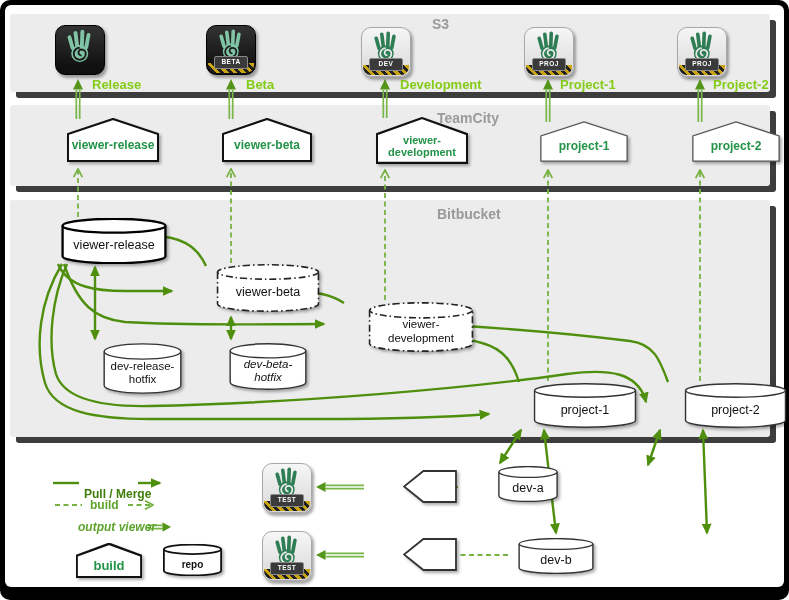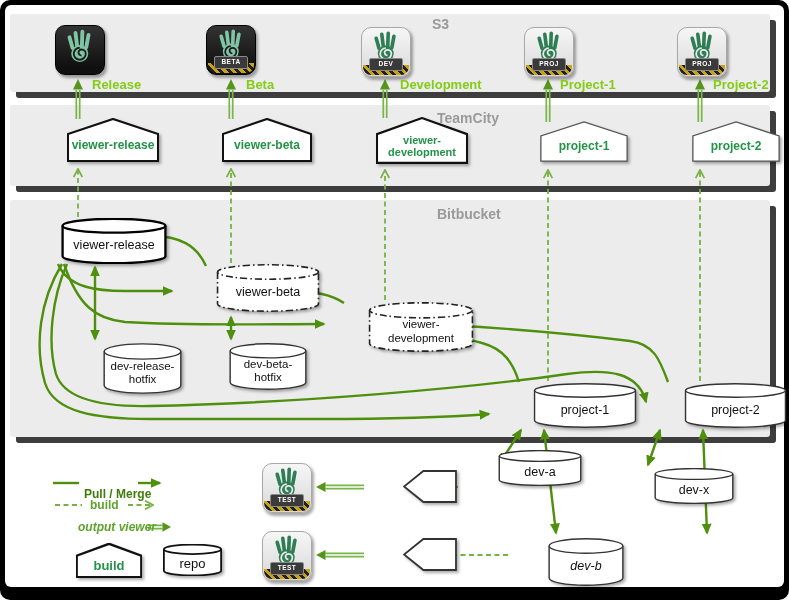--- a/index.html
+++ b/index.html
@@ -241,57 +241,50 @@
         <path d="M1.5 10 V50 A48.5 9 0 0 0 98.5 50 V10" fill="#fff" stroke="#333" stroke-width="1.4" vector-effect="non-scaling-stroke"></path>
         <ellipse cx="50" cy="10" rx="48.5" ry="9" fill="#fff" stroke="#333" stroke-width="1.4" vector-effect="non-scaling-stroke"></ellipse>
       </svg>
   <div class="lbl small" style="padding-left:4px;padding-right:4px;">dev-release-hotfix</div>
 </div>
 <div class="shape cyl" style="left:193px;top:343px;width:78px;height:47px;">
   <svg viewBox="0 0 100 60" preserveAspectRatio="none">
         <path d="M1.5 10 V50 A48.5 9 0 0 0 98.5 50 V10" fill="#fff" stroke="#333" stroke-width="1.4" vector-effect="non-scaling-stroke"></path>
         <ellipse cx="50" cy="10" rx="48.5" ry="9" fill="#fff" stroke="#333" stroke-width="1.4" vector-effect="non-scaling-stroke"></ellipse>
       </svg>
-  <div class="lbl small" style="padding-left:8px;padding-right:8px;">dev-beta-hotfix</div>
+  <div class="lbl small" style="padding-left:8px;padding-right:8px;font-style:italic;">dev-beta-hotfix</div>
 </div>
 <div class="shape cyl" style="left:497px;top:383px;width:104px;height:45px;">
   <svg viewBox="0 0 100 60" preserveAspectRatio="none">
         <path d="M1.5 10 V50 A48.5 9 0 0 0 98.5 50 V10" fill="#fff" stroke="#333" stroke-width="1.4" vector-effect="non-scaling-stroke"></path>
         <ellipse cx="50" cy="10" rx="48.5" ry="9" fill="#fff" stroke="#333" stroke-width="1.4" vector-effect="non-scaling-stroke"></ellipse>
       </svg>
   <div class="lbl">project-1</div>
 </div>
 <div class="shape cyl" style="left:648px;top:383px;width:103px;height:45px;">
   <svg viewBox="0 0 100 60" preserveAspectRatio="none">
         <path d="M1.5 10 V50 A48.5 9 0 0 0 98.5 50 V10" fill="#fff" stroke="#333" stroke-width="1.4" vector-effect="non-scaling-stroke"></path>
         <ellipse cx="50" cy="10" rx="48.5" ry="9" fill="#fff" stroke="#333" stroke-width="1.4" vector-effect="non-scaling-stroke"></ellipse>
       </svg>
   <div class="lbl">project-2</div>
 </div>
 
-<div class="shape cyl" style="left:462px;top:450px;width:84px;height:36px;">
+<div class="shape cyl" style="left:462px;top:466px;width:60px;height:36px;">
   <svg viewBox="0 0 100 60" preserveAspectRatio="none">
         <path d="M1.5 10 V50 A48.5 9 0 0 0 98.5 50 V10" fill="#fff" stroke="#333" stroke-width="1.4" vector-effect="non-scaling-stroke"></path>
         <ellipse cx="50" cy="10" rx="48.5" ry="9" fill="#fff" stroke="#333" stroke-width="1.4" vector-effect="non-scaling-stroke"></ellipse>
       </svg>
   <div class="lbl">dev-a</div>
 </div>
-<div class="shape cyl" style="left:512px;top:538px;width:76px;height:48px;font-style:italic;">
+<div class="shape cyl" style="left:482px;top:538px;width:76px;height:36px;">
   <svg viewBox="0 0 100 60" preserveAspectRatio="none">
         <path d="M1.5 10 V50 A48.5 9 0 0 0 98.5 50 V10" fill="#fff" stroke="#333" stroke-width="1.4" vector-effect="non-scaling-stroke"></path>
         <ellipse cx="50" cy="10" rx="48.5" ry="9" fill="#fff" stroke="#333" stroke-width="1.4" vector-effect="non-scaling-stroke"></ellipse>
       </svg>
   <div class="lbl">dev-b</div>
-</div>
-<div class="shape cyl" style="left:618px;top:468px;width:80px;height:36px;">
-  <svg viewBox="0 0 100 60" preserveAspectRatio="none">
-        <path d="M1.5 10 V50 A48.5 9 0 0 0 98.5 50 V10" fill="#fff" stroke="#333" stroke-width="1.4" vector-effect="non-scaling-stroke"></path>
-        <ellipse cx="50" cy="10" rx="48.5" ry="9" fill="#fff" stroke="#333" stroke-width="1.4" vector-effect="non-scaling-stroke"></ellipse>
-      </svg>
-  <div class="lbl">dev-x</div>
 </div>
 
 <div class="shape" style="left:367px;top:470px;width:54px;height:33px;">
   <svg viewBox="0 0 53 33" preserveAspectRatio="none">
         <polygon points="52,1 20,1 1,16.5 20,32 52,32" fill="#fff" stroke="#333" stroke-width="1.8" vector-effect="non-scaling-stroke"></polygon>
       </svg>
 </div>
 <div class="shape" style="left:367px;top:538px;width:54px;height:33px;">
   <svg viewBox="0 0 53 33" preserveAspectRatio="none">
         <polygon points="52,1 20,1 1,16.5 20,32 52,32" fill="#fff" stroke="#333" stroke-width="1.8" vector-effect="non-scaling-stroke"></polygon>
@@ -334,16 +327,16 @@
   <svg viewBox="0 0 100 44" preserveAspectRatio="none">
         <polygon points="1,43 1,16 50,1 99,16 99,43" fill="#fff" stroke="#111" stroke-width="2.4" vector-effect="non-scaling-stroke"></polygon>
       </svg>
   <div class="lbl" style="font-size:13px;">build</div>
 </div>
 <div class="shape cyl" style="left:127px;top:544px;width:59px;height:32px;">
   <svg viewBox="0 0 100 60" preserveAspectRatio="none">
         <path d="M1.5 10 V50 A48.5 9 0 0 0 98.5 50 V10" fill="#fff" stroke="#111" stroke-width="1.8" vector-effect="non-scaling-stroke"></path>
         <ellipse cx="50" cy="10" rx="48.5" ry="9" fill="#fff" stroke="#111" stroke-width="1.8" vector-effect="non-scaling-stroke"></ellipse>
       </svg>
-  <div class="lbl" style="font-size:13px;">repo</div>
+  <div class="lbl" style="font-size:10px;font-weight:bold;">repo</div>
 </div>
 
 </div>
 
 </body></html>

